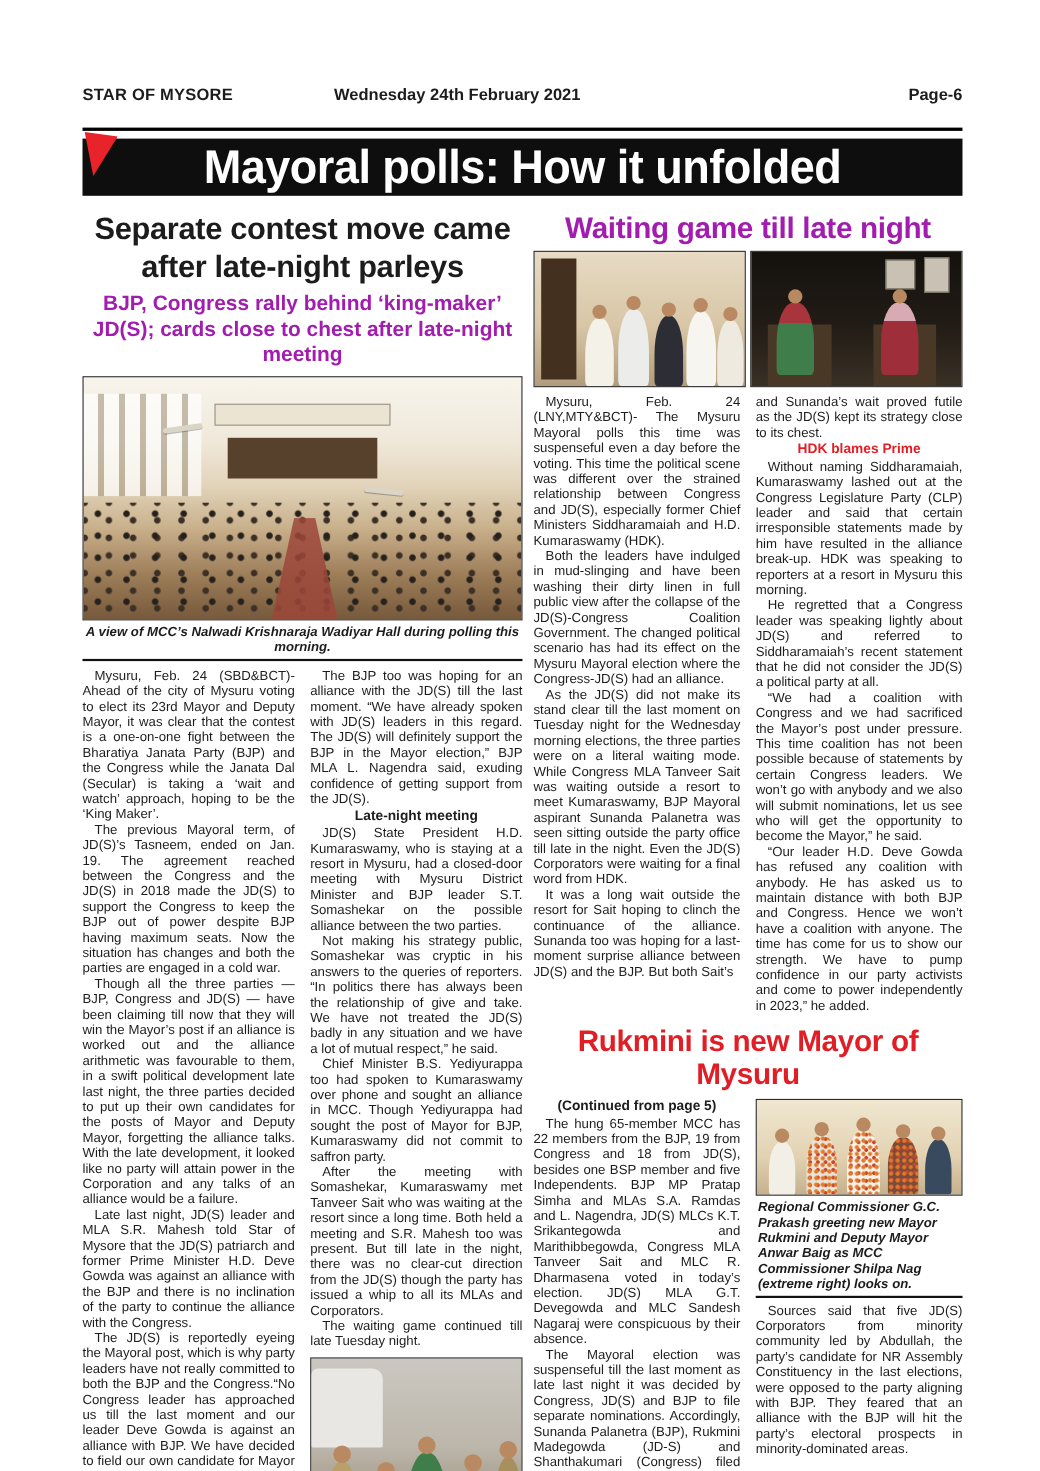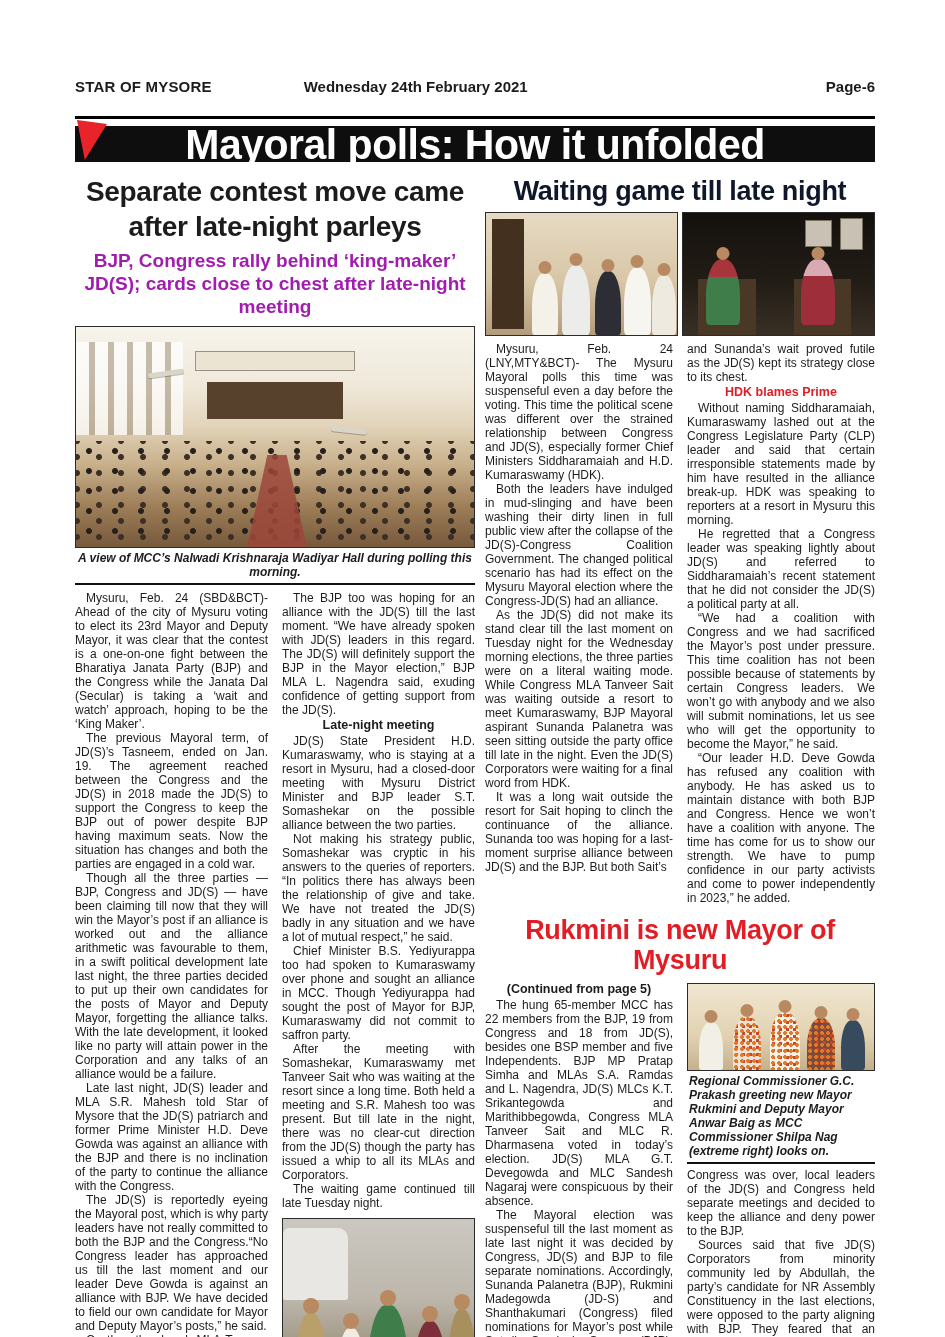--- a/index.html
+++ b/index.html
@@ -7,21 +7,21 @@
   body { font-family:"Liberation Sans","DejaVu Sans",sans-serif; color:#1c1c1c; }
   .page { width:945px; min-height:1337px; background:#fff; padding:78px 70px 24px 75px; position:relative; }
 
   
   .mast-row { display:flex; align-items:flex-end; border-bottom:3px solid #000; padding-bottom:21px; }
   .masthead { font-size:15px; font-weight:bold; letter-spacing:.2px; }
   .issue-date { font-size:15px; font-weight:bold; margin-left:92px; }
   .page-num { font-size:15px; font-weight:bold; margin-left:auto; }
 
   
-  .banner { position:relative; background:#0e0e0e; margin-top:7px; height:36px; display:flex; align-items:center; justify-content:center; }
+  .banner { position:relative; background:#0e0e0e; margin-top:7px; height:52px; display:flex; align-items:center; justify-content:center; }
   .banner h1 { color:#fff; font-size:41px; font-weight:bold; letter-spacing:-.5px; transform:scaleY(1.05); }
   .flag { position:absolute; left:2px; top:-6px; width:30px; height:40px; background:#e8242a; clip-path:polygon(0 0,100% 10%,26% 100%); }
 
   
   .content { display:flex; gap:10px; margin-top:8px; }
   .half-left { width:400px; flex:none; }
   .half-right { width:390px; flex:none; }
 
   h2.head-black { font-size:28px; line-height:35px; font-weight:bold; text-align:center; letter-spacing:-.3px; }
   h3.subhead-red { font-size:19px; line-height:23px; font-weight:bold; text-align:center; margin-top:5px; }
@@ -139,21 +139,21 @@
               <div class="person" style="left:86%;bottom:0;width:30px;height:124px;background:#a8905e;"></div>
             </div>
 
           </figure>
         </div>
       </div>
     </div>
 
     <div class="half-right">
 
-      <h2 class="head-red" style="color:#0f172a;margin-top:6px;">Waiting game till late night</h2>
+      <h2 class="head-red" style="color:#a21caf;margin-top:6px;">Waiting game till late night</h2>
 
       <div style="display:flex;gap:4px;margin-top:6px;">
         <div class="photo groupmen" style="flex:1;">
           <div class="abs door"></div>
           <div class="person" style="left:24%;bottom:0;width:26px;height:62px;background:#f4f1e9;"></div>
           <div class="person" style="left:40%;bottom:0;width:28px;height:70px;background:#ececea;"></div>
           <div class="person" style="left:57%;bottom:0;width:26px;height:64px;background:#2d2d35;"></div>
           <div class="person" style="left:72%;bottom:0;width:27px;height:68px;background:#f7f5ef;"></div>
           <div class="person" style="left:87%;bottom:0;width:24px;height:60px;background:#efeadf;"></div>
         </div>
@@ -201,21 +201,20 @@
             <div class="photo rukphoto">
               <div class="person" style="left:6%;bottom:0;width:24px;height:48px;background:#f2efe7;"></div>
               <div class="person garland" style="left:24%;bottom:0;width:28px;height:54px;background-color:#e8e4da;"></div>
               <div class="person garland" style="left:44%;bottom:0;width:30px;height:58px;background-color:#f5f2ea;"></div>
               <div class="person garland" style="left:64%;bottom:0;width:28px;height:52px;background-color:#7c4a3a;"></div>
               <div class="person" style="left:82%;bottom:0;width:24px;height:50px;background:#384a5e;"></div>
             </div>
             <figcaption class="just">Regional Commissioner G.C. Prakash greeting new Mayor Rukmini and Deputy Mayor Anwar Baig as MCC Commissioner Shilpa Nag (extreme right) looks on.</figcaption>
             <hr class="cap-rule">
           </figure>
-          <p class="para no-indent">Congress was over, local leaders of the JD(S) and Congress held separate meetings and decided to keep the alliance and deny power to the BJP.</p>
           <div class="para-group">
               <p class="para">Sources said that five JD(S) Corporators from minority community led by Abdullah, the party’s candidate for NR Assembly Constituency in the last elections, were opposed to the party aligning with BJP. They feared that an alliance with the BJP will hit the party’s electoral prospects in minority-dominated areas.</p>
             </div>
 
         </div>
       </div>
 
     </div>
   </div>
 </div>

